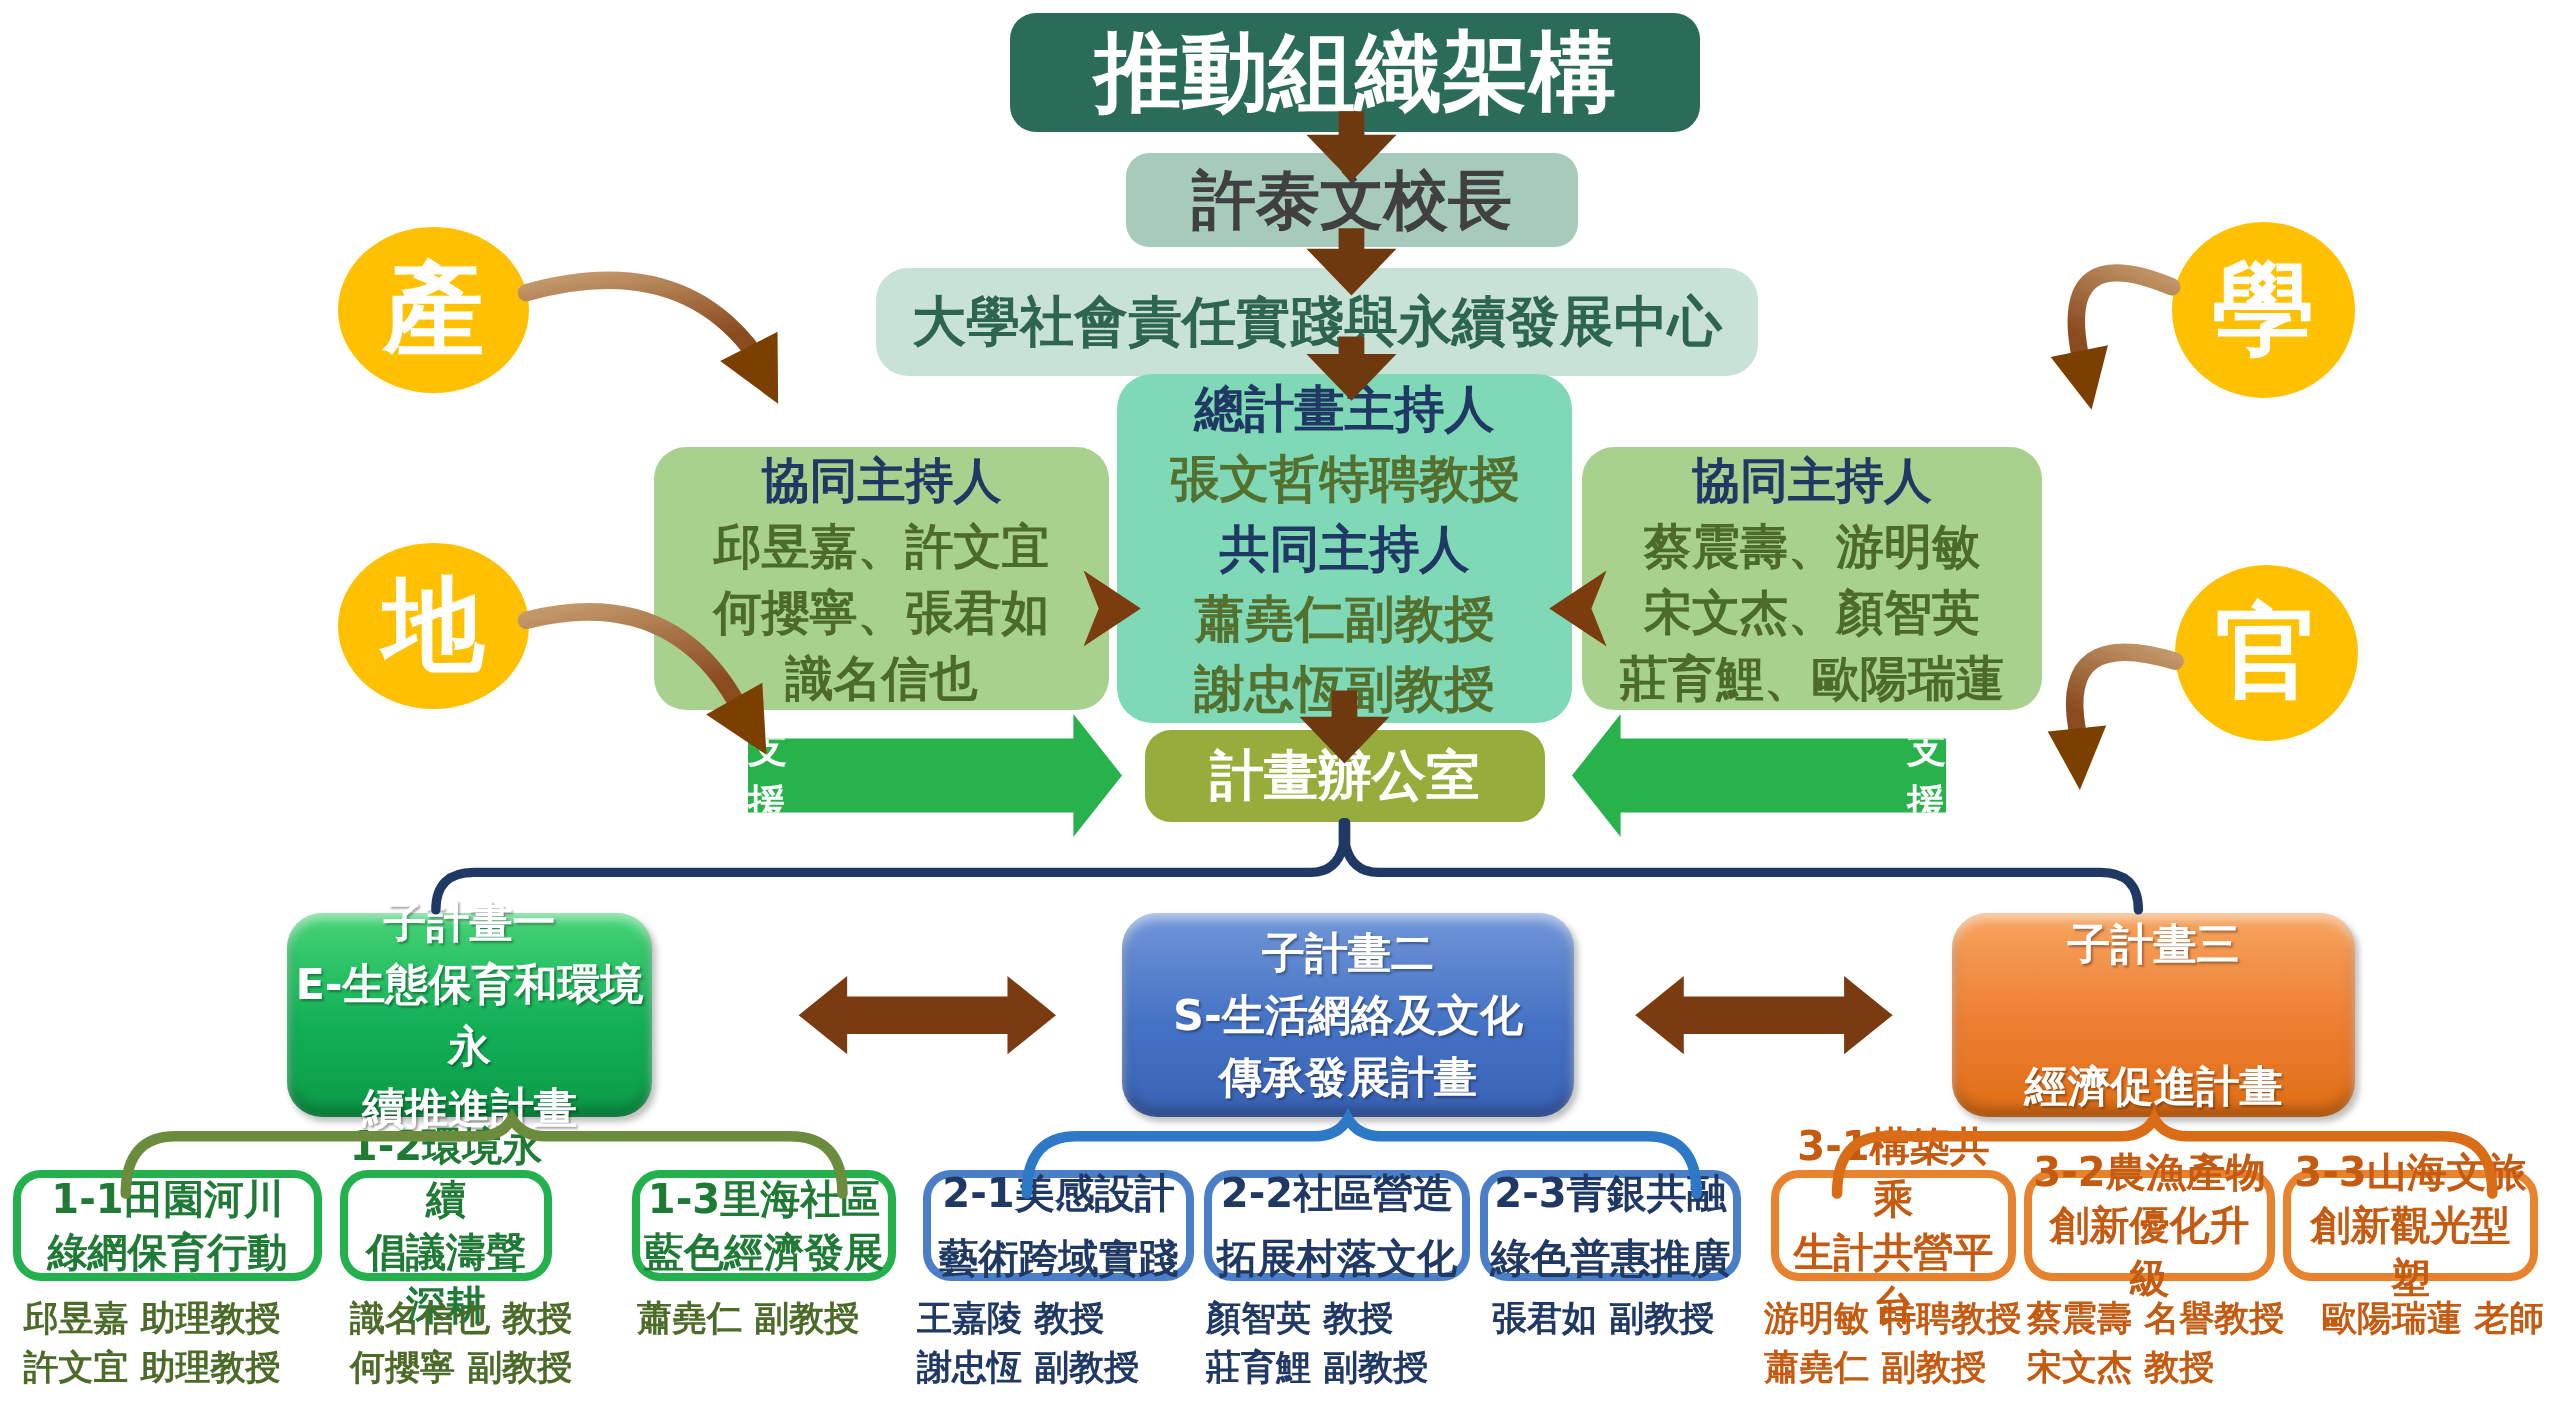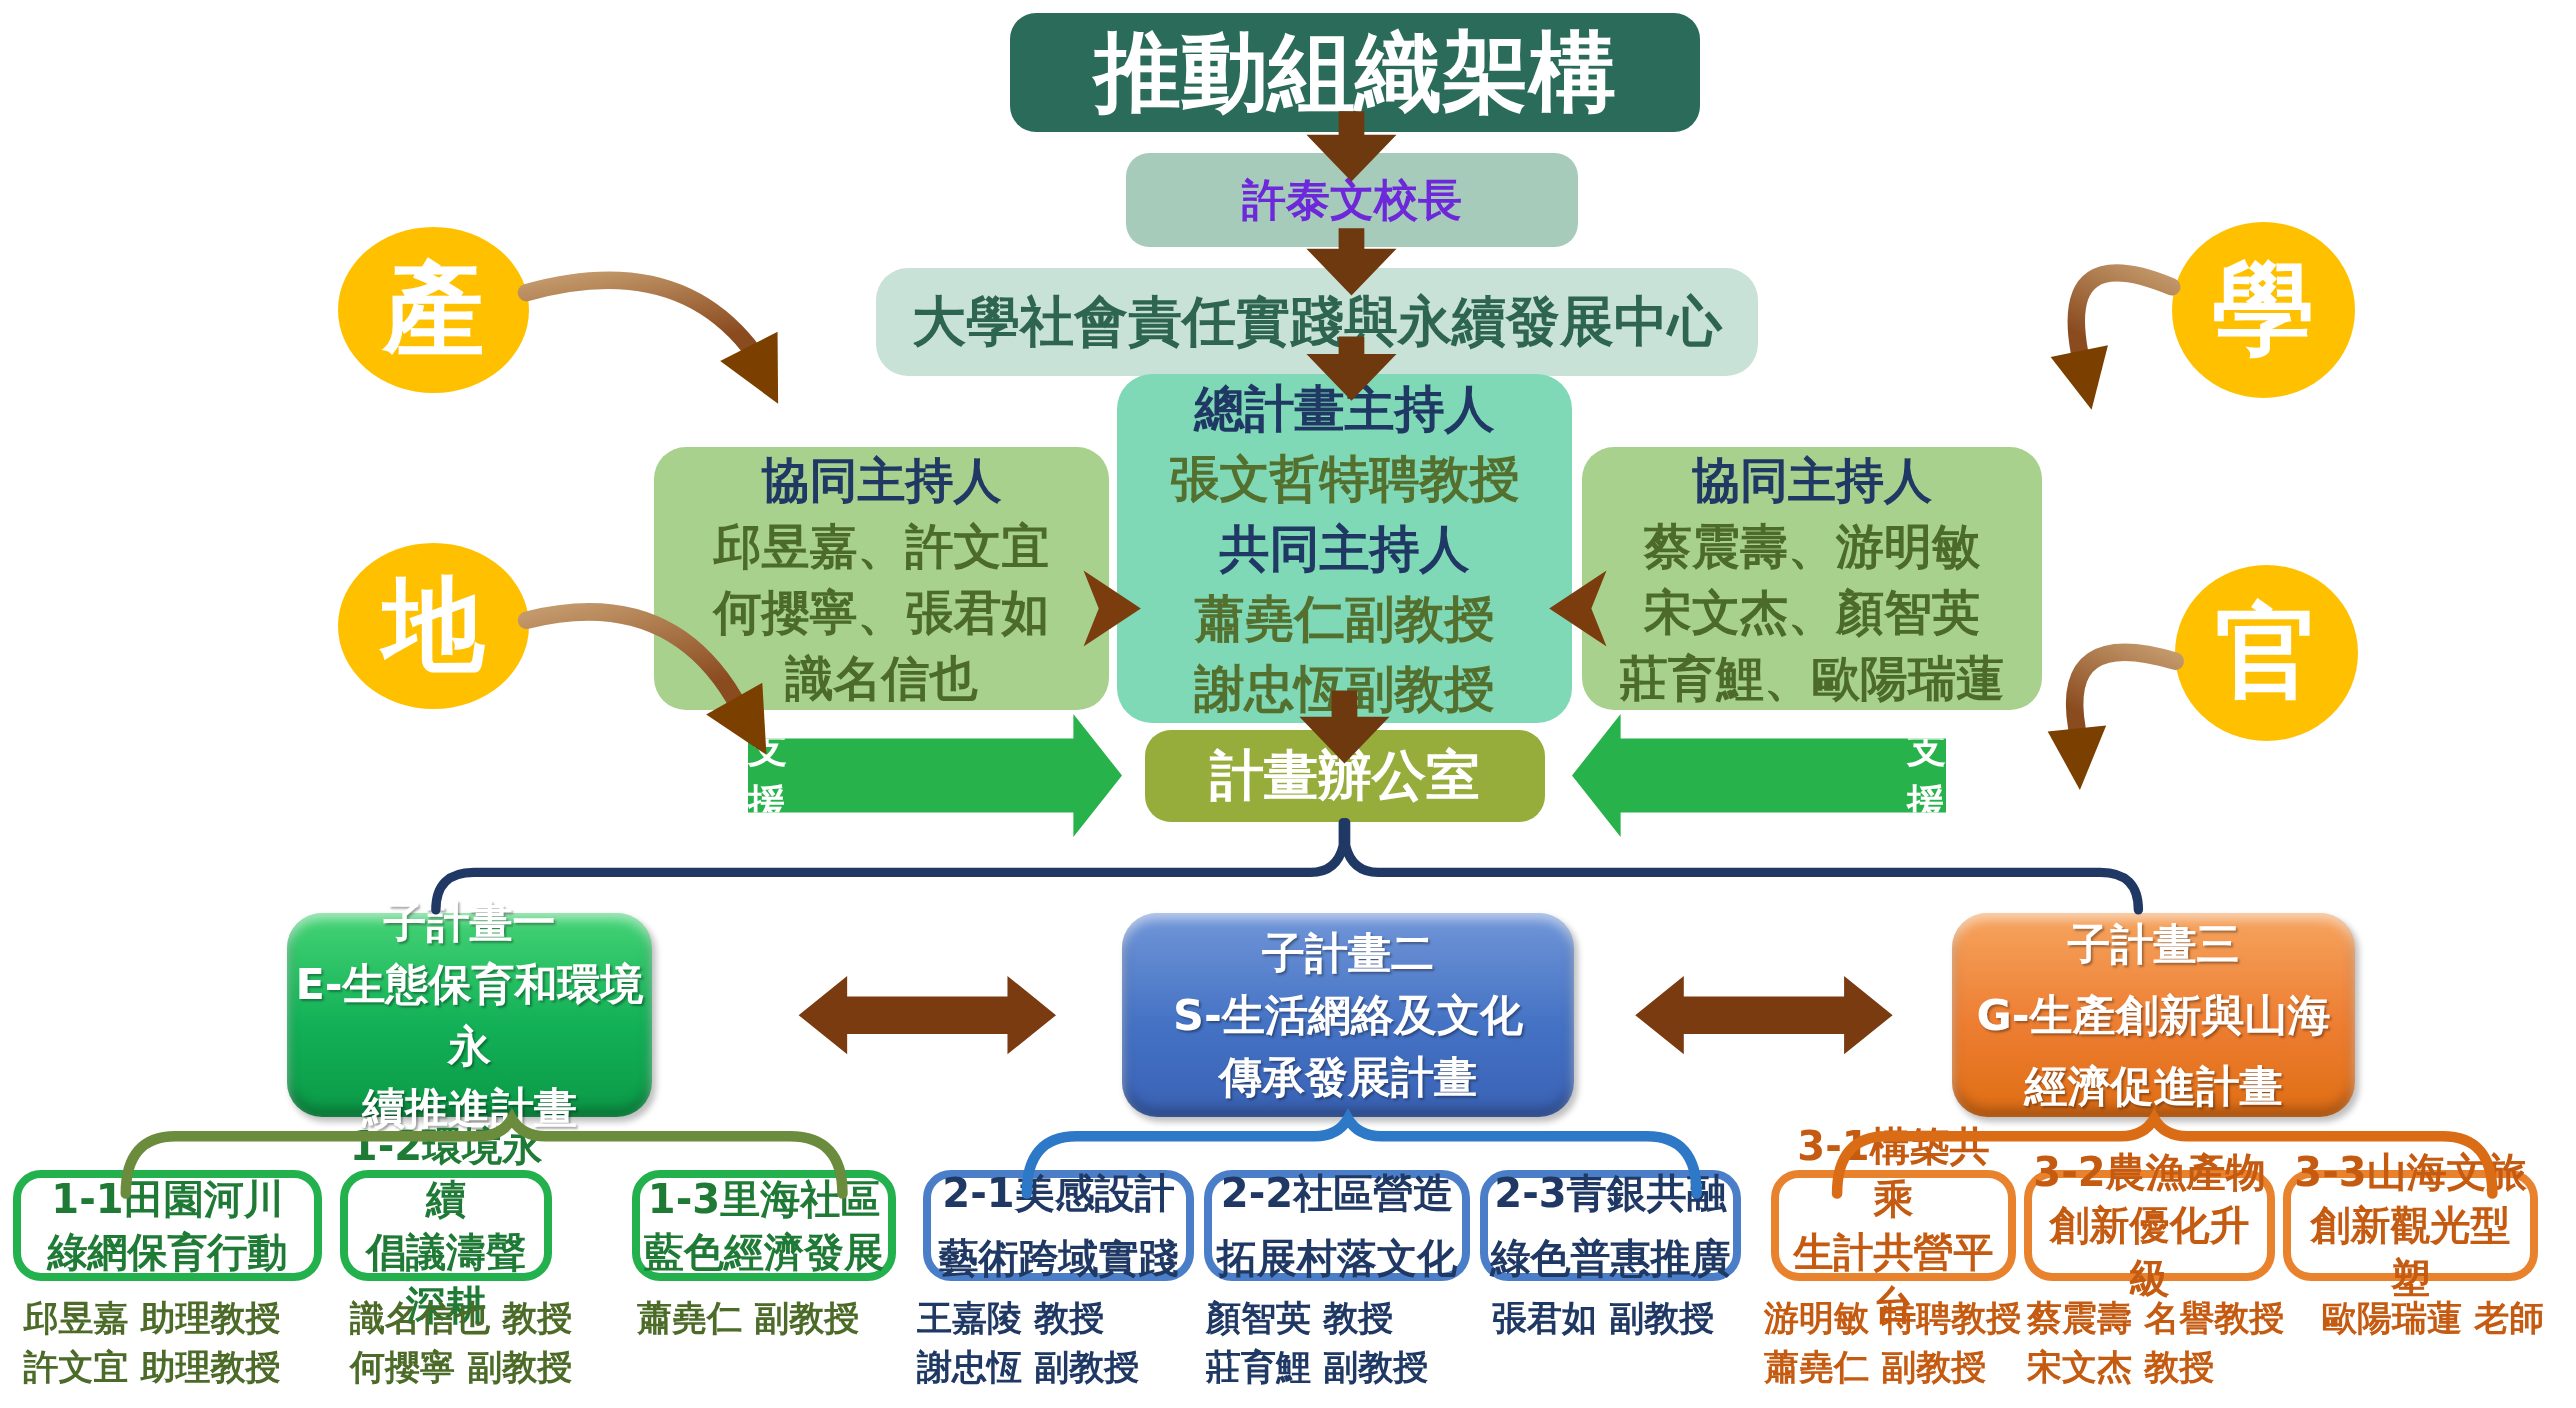--- a/index.html
+++ b/index.html
@@ -2,21 +2,21 @@
 <html style="font-size:9.4px"><head>
 <meta charset="utf-8">
 <style>
   html,body{margin:0;padding:0;background:#ffffff;}
   #stage{position:relative;width:2576px;height:1409px;background:#ffffff;overflow:hidden;
          font-family:"DejaVu Sans","Liberation Sans",sans-serif;font-weight:bold;}
   .abs{position:absolute;box-sizing:border-box;}
   .ctr{display:flex;flex-direction:column;align-items:center;justify-content:center;text-align:center;}.z2{z-index:2}.z5{z-index:5}
 
   .title-box{background:#2B6B5A;border-radius:26px;color:#ffffff;font-size:87px;}
-  .president-box{background:#A6CBBB;border-radius:23.4px;color:#6d28d9;font-size:44px;}
+  .president-box{background:#A6CBBB;border-radius:23.4px;color:#404040;font-size:64px;}
   .usr-box{background:#C9E2D7;border-radius:22px;color:#2E6550;font-size:54px;}
   .pi-box{background:#7FD8B6;border-radius:35px;font-size:50px;line-height:70px;}
   .co-box{background:#A9D18E;border-radius:32px;font-size:48px;line-height:66px;}
   .navy{color:#1F3864;} .olive{color:#54702E;} .olive2{color:#4C6B2A;}
 
   .bubble{background:#FFC000;border-radius:50%;color:#ffffff;font-size:102px;}
 
   .support-arrow{background:#28B24B;color:#ffffff;font-size:39px;display:flex;align-items:center;justify-content:center;}
   .arrow-right{clip-path:polygon(0 20%,87% 20%,87% 0,100% 50%,87% 100%,87% 80%,0 80%);padding-right:13%;}
   .arrow-left{clip-path:polygon(100% 20%,13% 20%,13% 0,0 50%,13% 100%,13% 80%,100% 80%);padding-left:13%;}
@@ -86,21 +86,20 @@
     <div>E-生態保育和環境永</div>
     <div>續推進計畫</div>
   </div>
   <div class="abs ctr sub-box sub-blue z2" style="left:1122px;top:913px;width:452px;height:204px;">
     <div>子計畫二</div>
     <div>S-生活網絡及文化</div>
     <div>傳承發展計畫</div>
   </div>
   <div class="abs ctr sub-box sub-orange z2" style="left:1952px;top:913px;width:403px;height:204px;">
     <div>子計畫三</div>
-    <div>G-生產創新與山海</div>
     <div>經濟促進計畫</div>
   </div>
 
   <div class="abs ctr task-box task-g1 z2" style="left:13px;top:1170px;width:309px;height:111px;">
     <div>1-1田園河川</div>
     <div>綠網保育行動</div>
   </div>
   <div class="abs ctr task-box task-g1 z2" style="left:340px;top:1170px;width:212px;height:111px;">
     <div>1-2環境永續</div>
     <div>倡議濤聲深耕</div>

